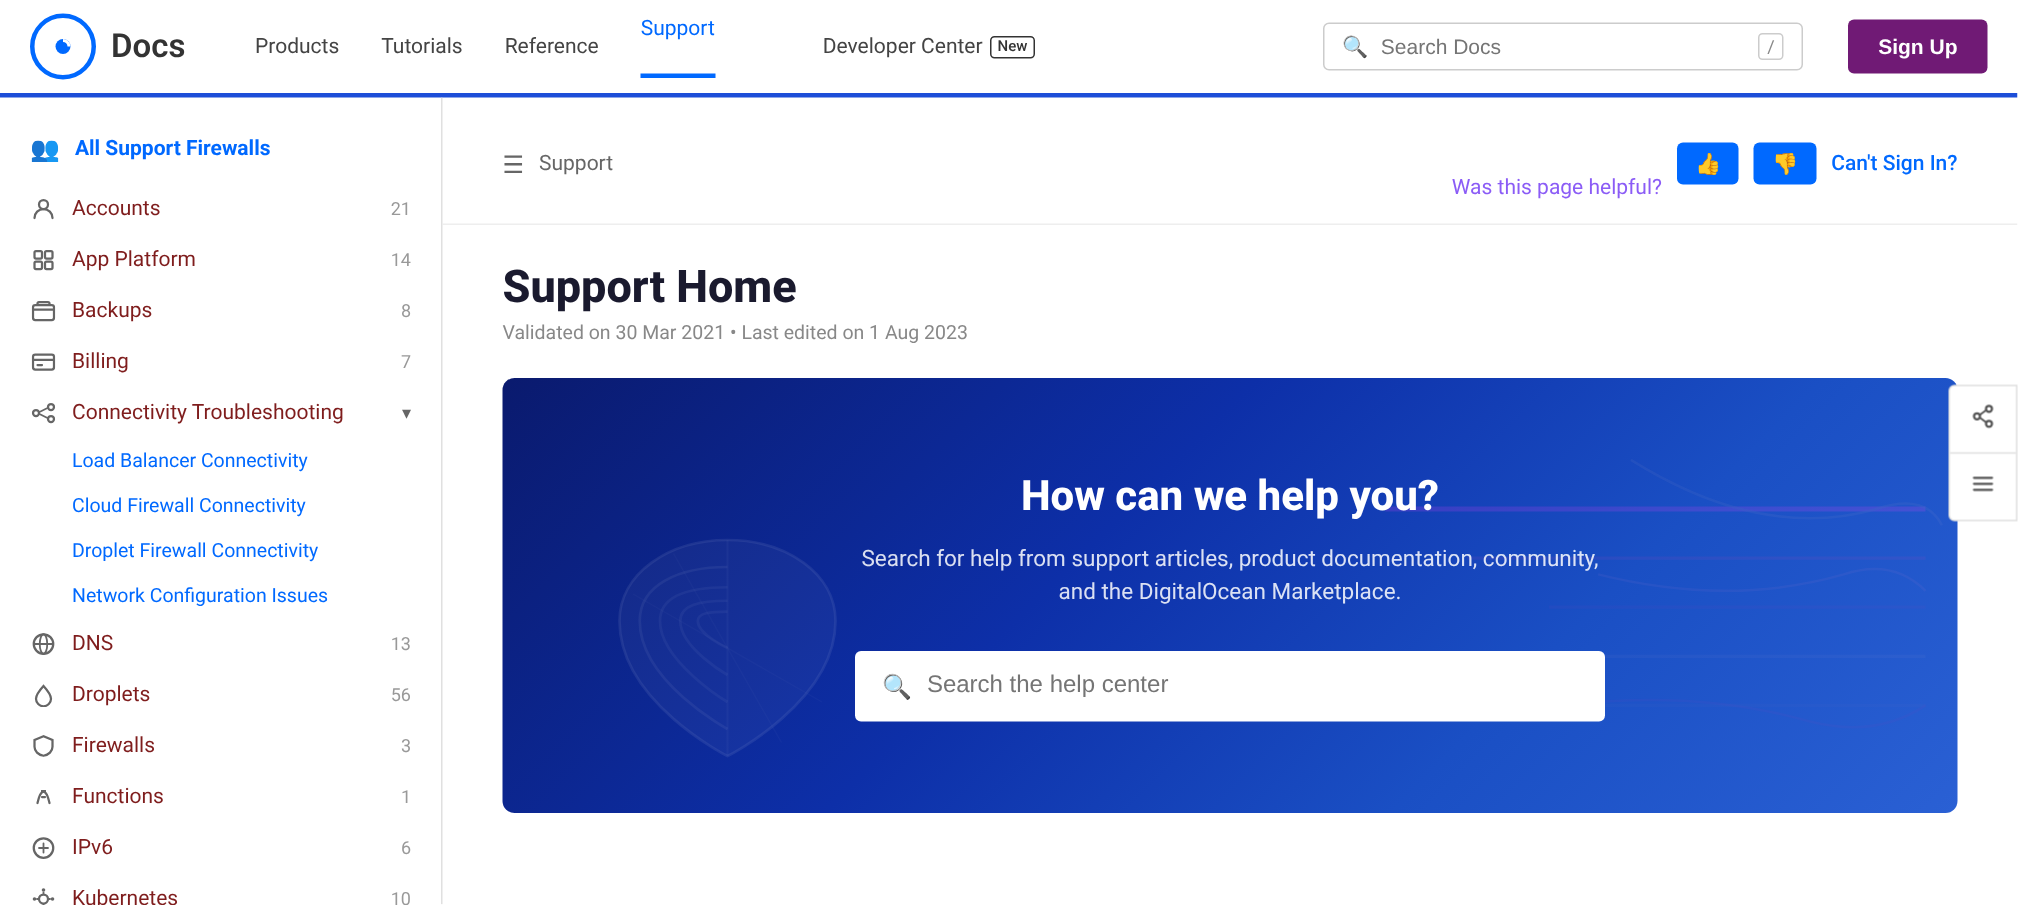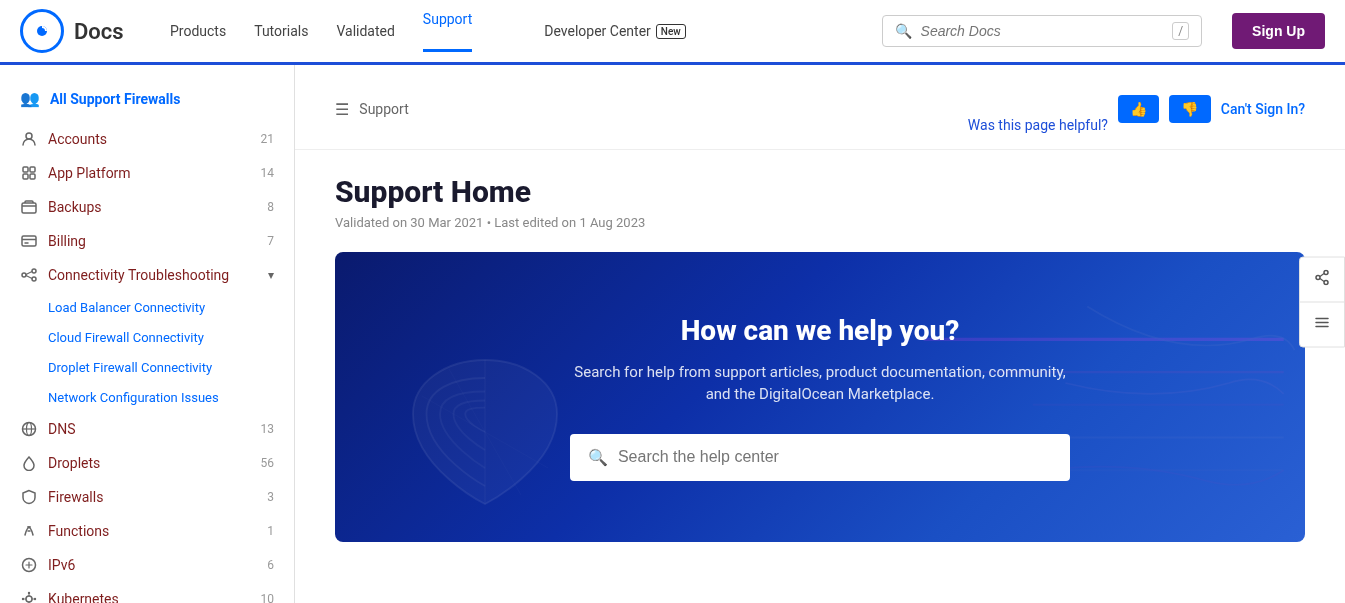--- a/index.html
+++ b/index.html
@@ -25,21 +25,21 @@
     .new-badge {
       font-size: 10px; border: 1px solid #333; border-radius: 3px;
       padding: 1px 4px; color: #333; font-weight: 500;
     }
     .search-area {
       display: flex; align-items: center; border: 1px solid #ccc; border-radius: 4px;
       padding: 6px 12px; gap: 8px; width: 320px; background: #fff;
     }
     .search-icon-nav { color: #888; font-size: 14px; }
     .search-input-nav {
-      border: none; outline: none; font-size: 14px; color: #7f1d1d; width: 100%; background: transparent; font-style: italic;
+      border: none; outline: none; font-size: 14px; color: #7f1d1d; width: 100%; background: transparent;
     }
     .slash-badge {
       font-size: 12px; border: 1px solid #ccc; border-radius: 3px;
       padding: 1px 5px; color: #888;
     }
     .signup-btn {
       background: #701a75; color: #fff; border: none; border-radius: 4px;
       padding: 10px 20px; font-size: 14px; font-weight: 600; cursor: pointer;
     }
 
@@ -82,21 +82,21 @@
 
     
     .breadcrumb-area {
       display: flex; align-items: center; justify-content: space-between;
       padding: 20px 40px 16px; border-bottom: 1px solid #eee;
     }
     .breadcrumb { display: flex; align-items: center; gap: 10px; }
     .breadcrumb-icon { font-size: 16px; color: #666; }
     .breadcrumb-text { font-size: 14px; color: #666; }
     .helpful-area { display: flex; align-items: center; gap: 10px; }
-    .helpful-text { font-size: 14px; color: #1d4ed8; margin-top: 32px; }
+    .helpful-text { font-size: 14px; color: #8b5cf6; margin-top: 32px; }
     .thumb-btn {
       background: #0069ff; color: #fff; border: none; border-radius: 4px;
       padding: 6px 12px; cursor: pointer; font-size: 14px;
     }
     .cant-signin { font-size: 14px; color: #0069ff; cursor: pointer; font-weight: 500; }
 
     
     .page-title-area { padding: 24px 40px 12px; }
     .page-title { font-size: 30px; font-weight: 800; color: #1a1a2e; }
     .page-meta { font-size: 13px; color: #888; margin-top: 6px; }
@@ -158,21 +158,21 @@
         <circle cx="22" cy="22" r="10" fill="#0069ff"></circle>
         <path d="M22 12 A10 10 0 0 1 32 22 L28 22 A6 6 0 0 0 22 16 Z" fill="#fff"></path>
       </svg>
     </div>
     <span class="logo-text">Docs</span>
   </div>
 
   <div class="nav-links">
     <a class="nav-link">Products</a>
     <a class="nav-link">Tutorials</a>
-    <a class="nav-link">Validated</a>
+    <a class="nav-link">Reference</a>
     <a class="nav-link active">Support</a>
     <a class="nav-link nav-link-new">
       <span>Developer Center</span>
       <span class="new-badge">New</span>
     </a>
   </div>
 
   <div class="search-area">
     <span class="search-icon-nav">🔍</span>
     <input class="search-input-nav" type="text" placeholder="Search Docs" style="">

